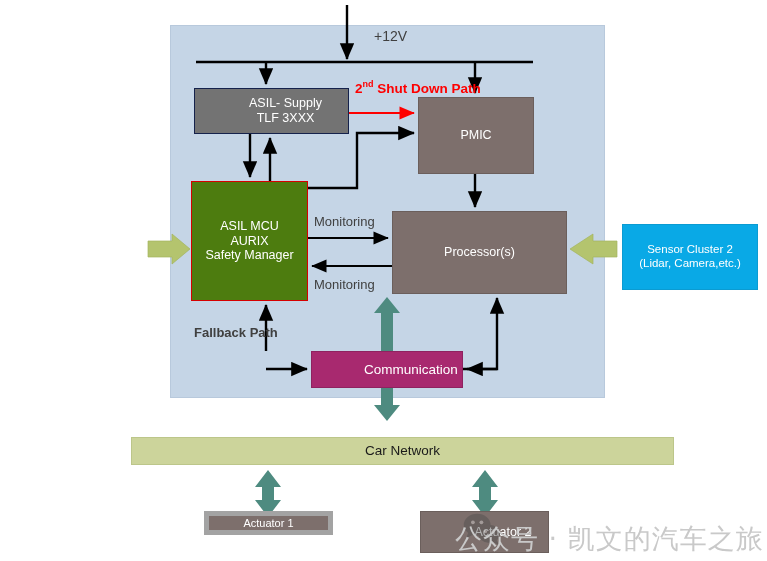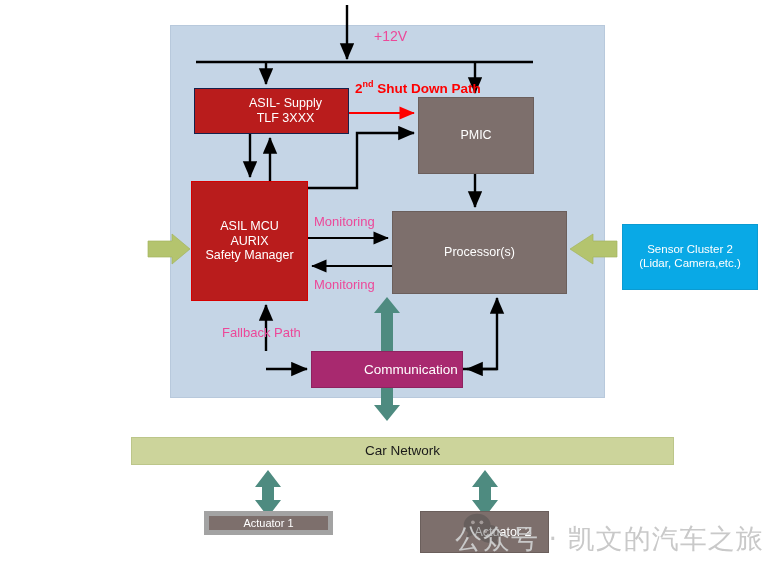--- a/index.html
+++ b/index.html
@@ -36,34 +36,34 @@
     left: 170px;
     top: 25px;
     width: 433px;
     height: 371px;
     background: #c5d5e6;
     border: 1px solid #b8c9dc;
   }
   
   #asil-supply-block {
     left: 194px; top: 88px; width: 155px; height: 46px;
-    background: #b91c1c;
+    background: #737373;
     border: 1px solid #15224c;
     font-size: 12.5px;
     padding-left: 28px;
   }
   #pmic-block {
     left: 418px; top: 97px; width: 116px; height: 77px;
     background: #7d6f6c;
     border: 1px solid #6b5f5c;
     font-size: 12.5px;
   }
   #asil-mcu-block {
     left: 191px; top: 181px; width: 117px; height: 120px;
-    background: #b91c1c;
+    background: #4d7c0f;
     border: 1px solid #d60000;
     font-size: 12.5px;
   }
   #processor-block {
     left: 392px; top: 211px; width: 175px; height: 83px;
     background: #7d6f6c;
     border: 1px solid #6b5f5c;
     font-size: 12.5px;
   }
   #communication-block {
@@ -101,32 +101,32 @@
   }
   #sensor-cluster2-block {
     left: 622px; top: 224px; width: 136px; height: 66px;
     background: #09a9e6;
     border: 1px solid #0b9bd2;
     font-size: 11.5px;
   }
   
   .lbl {
     position: absolute;
-    color: #ec4899;
+    color: #404040;
     white-space: nowrap;
   }
   #label-12v { left: 374px; top: 28px; font-size: 14px; }
   #label-shutdown {
     left: 355px; top: 79px; font-size: 13.5px;
     color: #fe0000; font-weight: bold;
   }
   #label-shutdown sup { font-size: 9px; vertical-align: super; }
   #label-monitoring-top { left: 314px; top: 214px; font-size: 13px; }
   #label-monitoring-bottom { left: 314px; top: 277px; font-size: 13px; }
-  #label-fallback-path { left: 194px; top: 325px; font-size: 13px; font-weight: normal; margin-left: 28px; }
+  #label-fallback-path { left: 194px; top: 325px; font-size: 13px; font-weight: bold; }
   #label-main-function-path { left: 434px; top: 325px; font-size: 13px; font-weight: bold; }
 
   
   #wires {
     position: absolute;
     left: 0; top: 0;
     width: 767px; height: 561px;
     pointer-events: none;
   }
   

